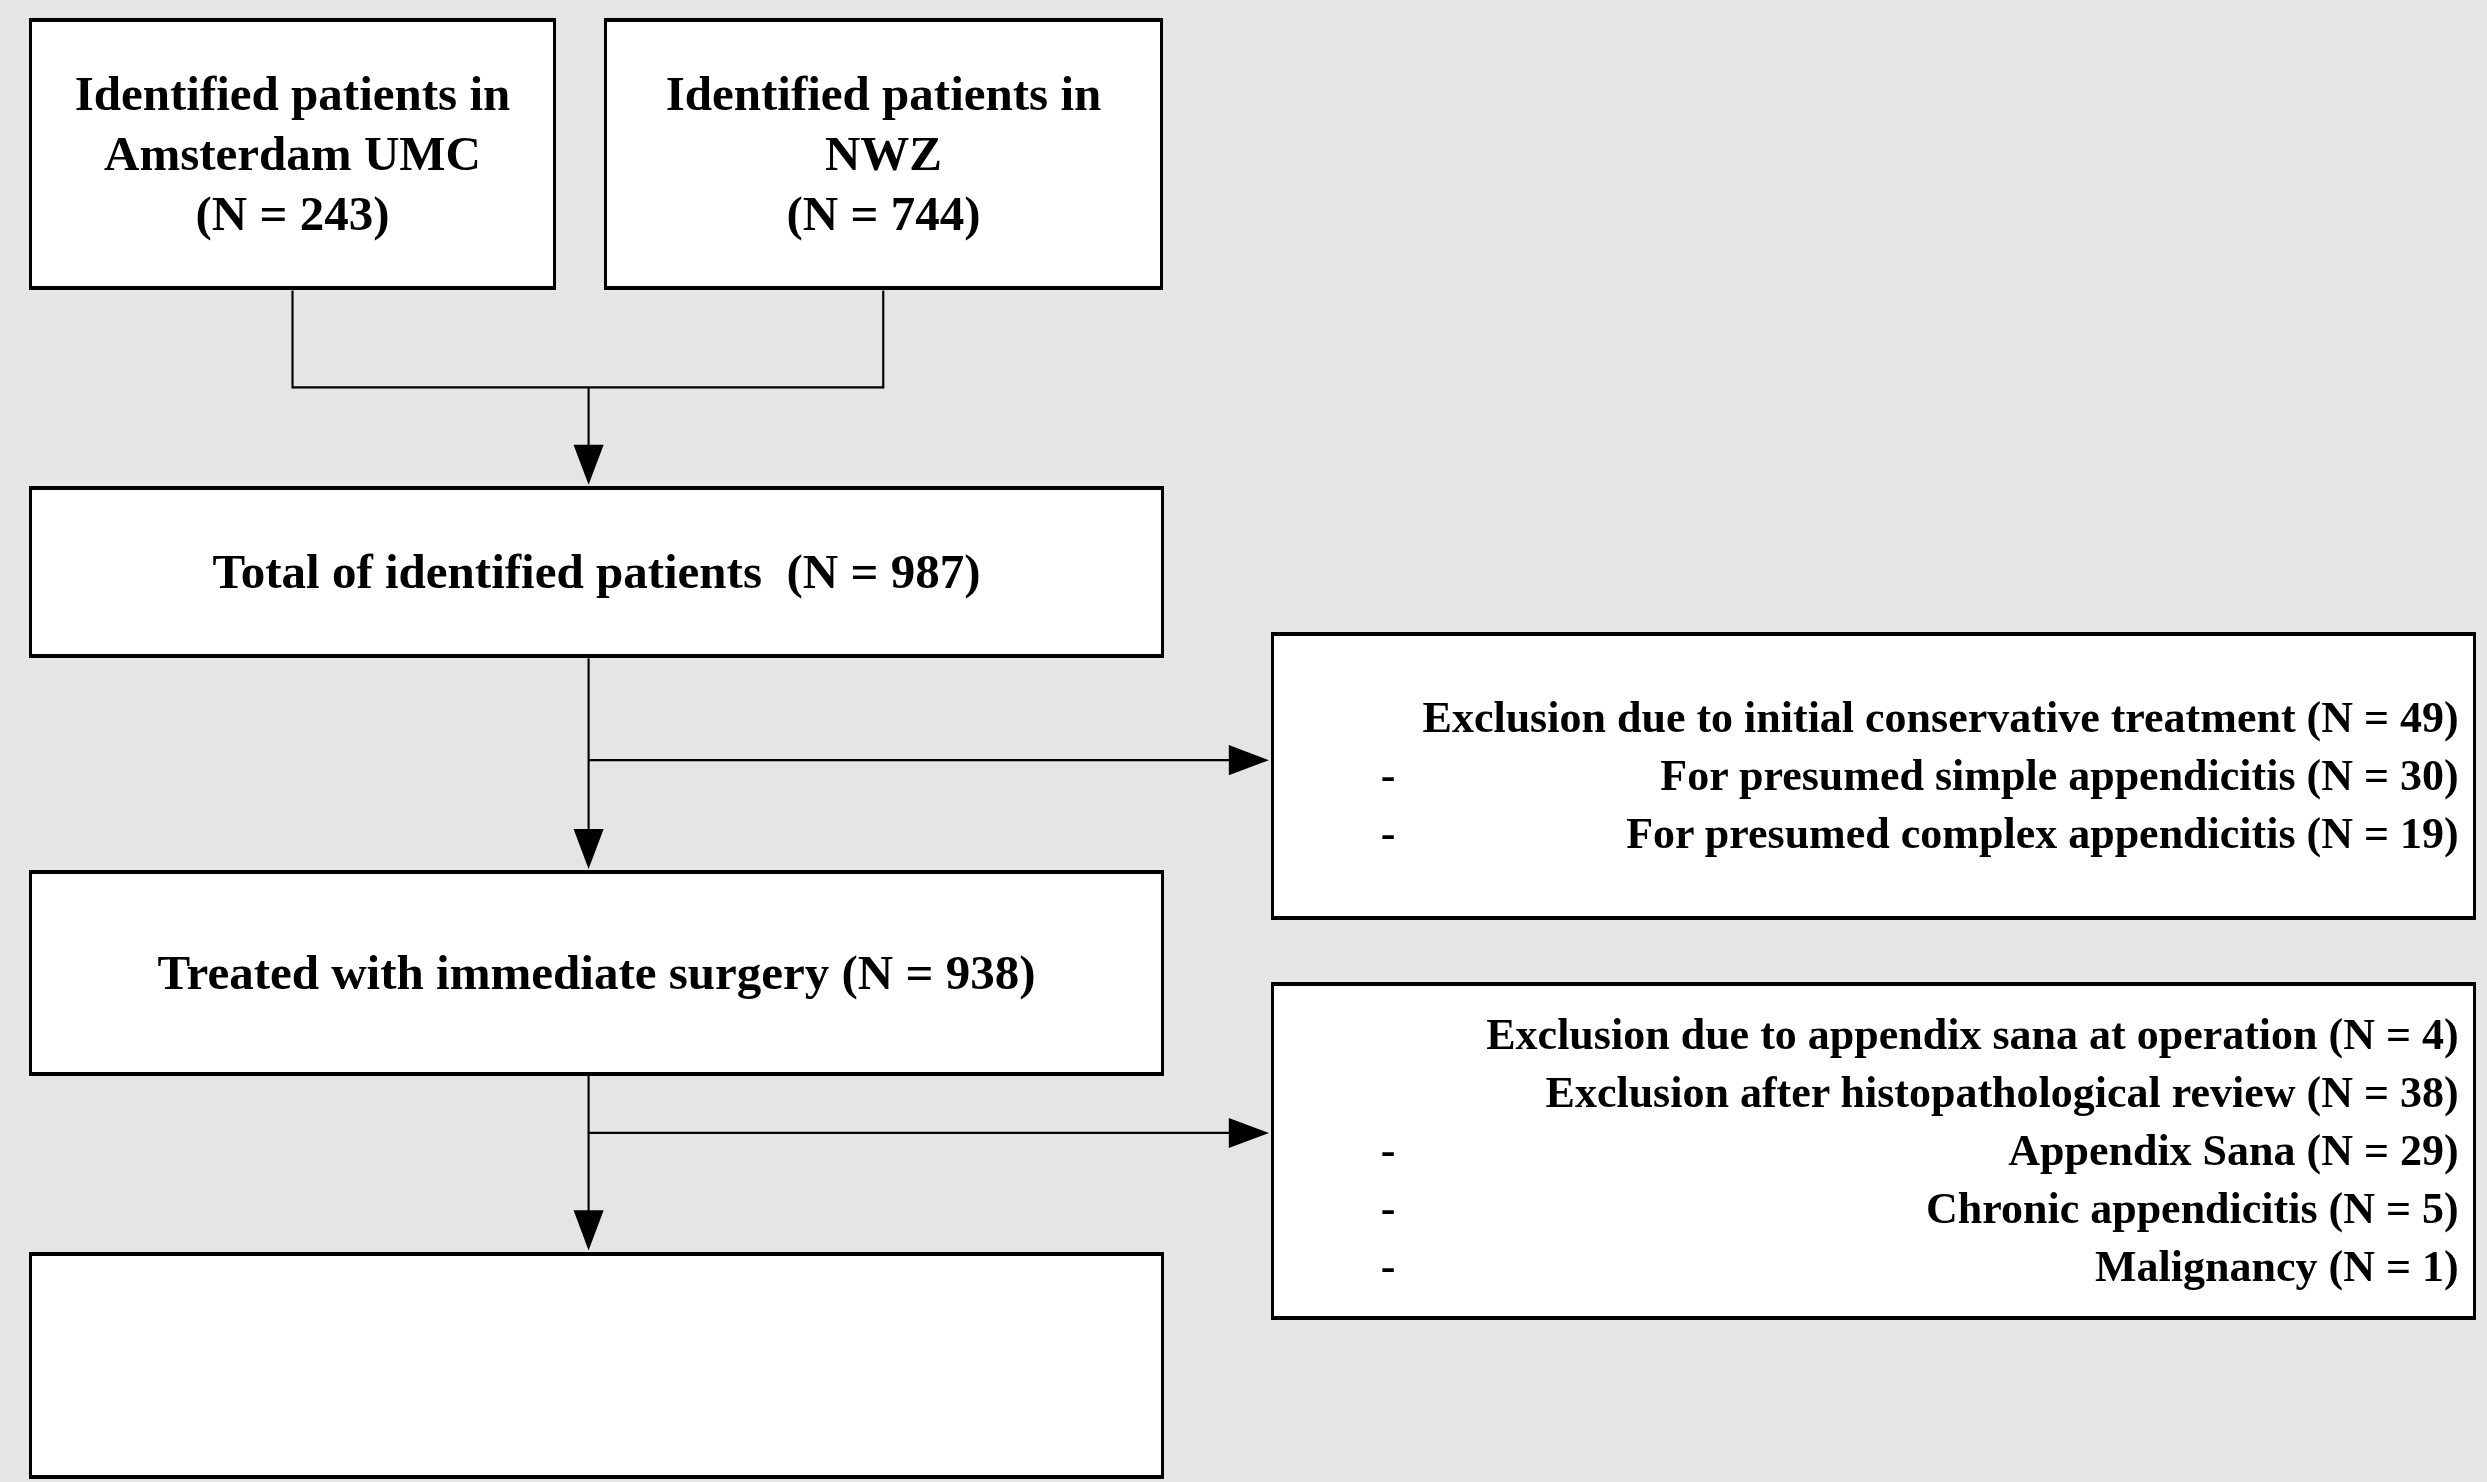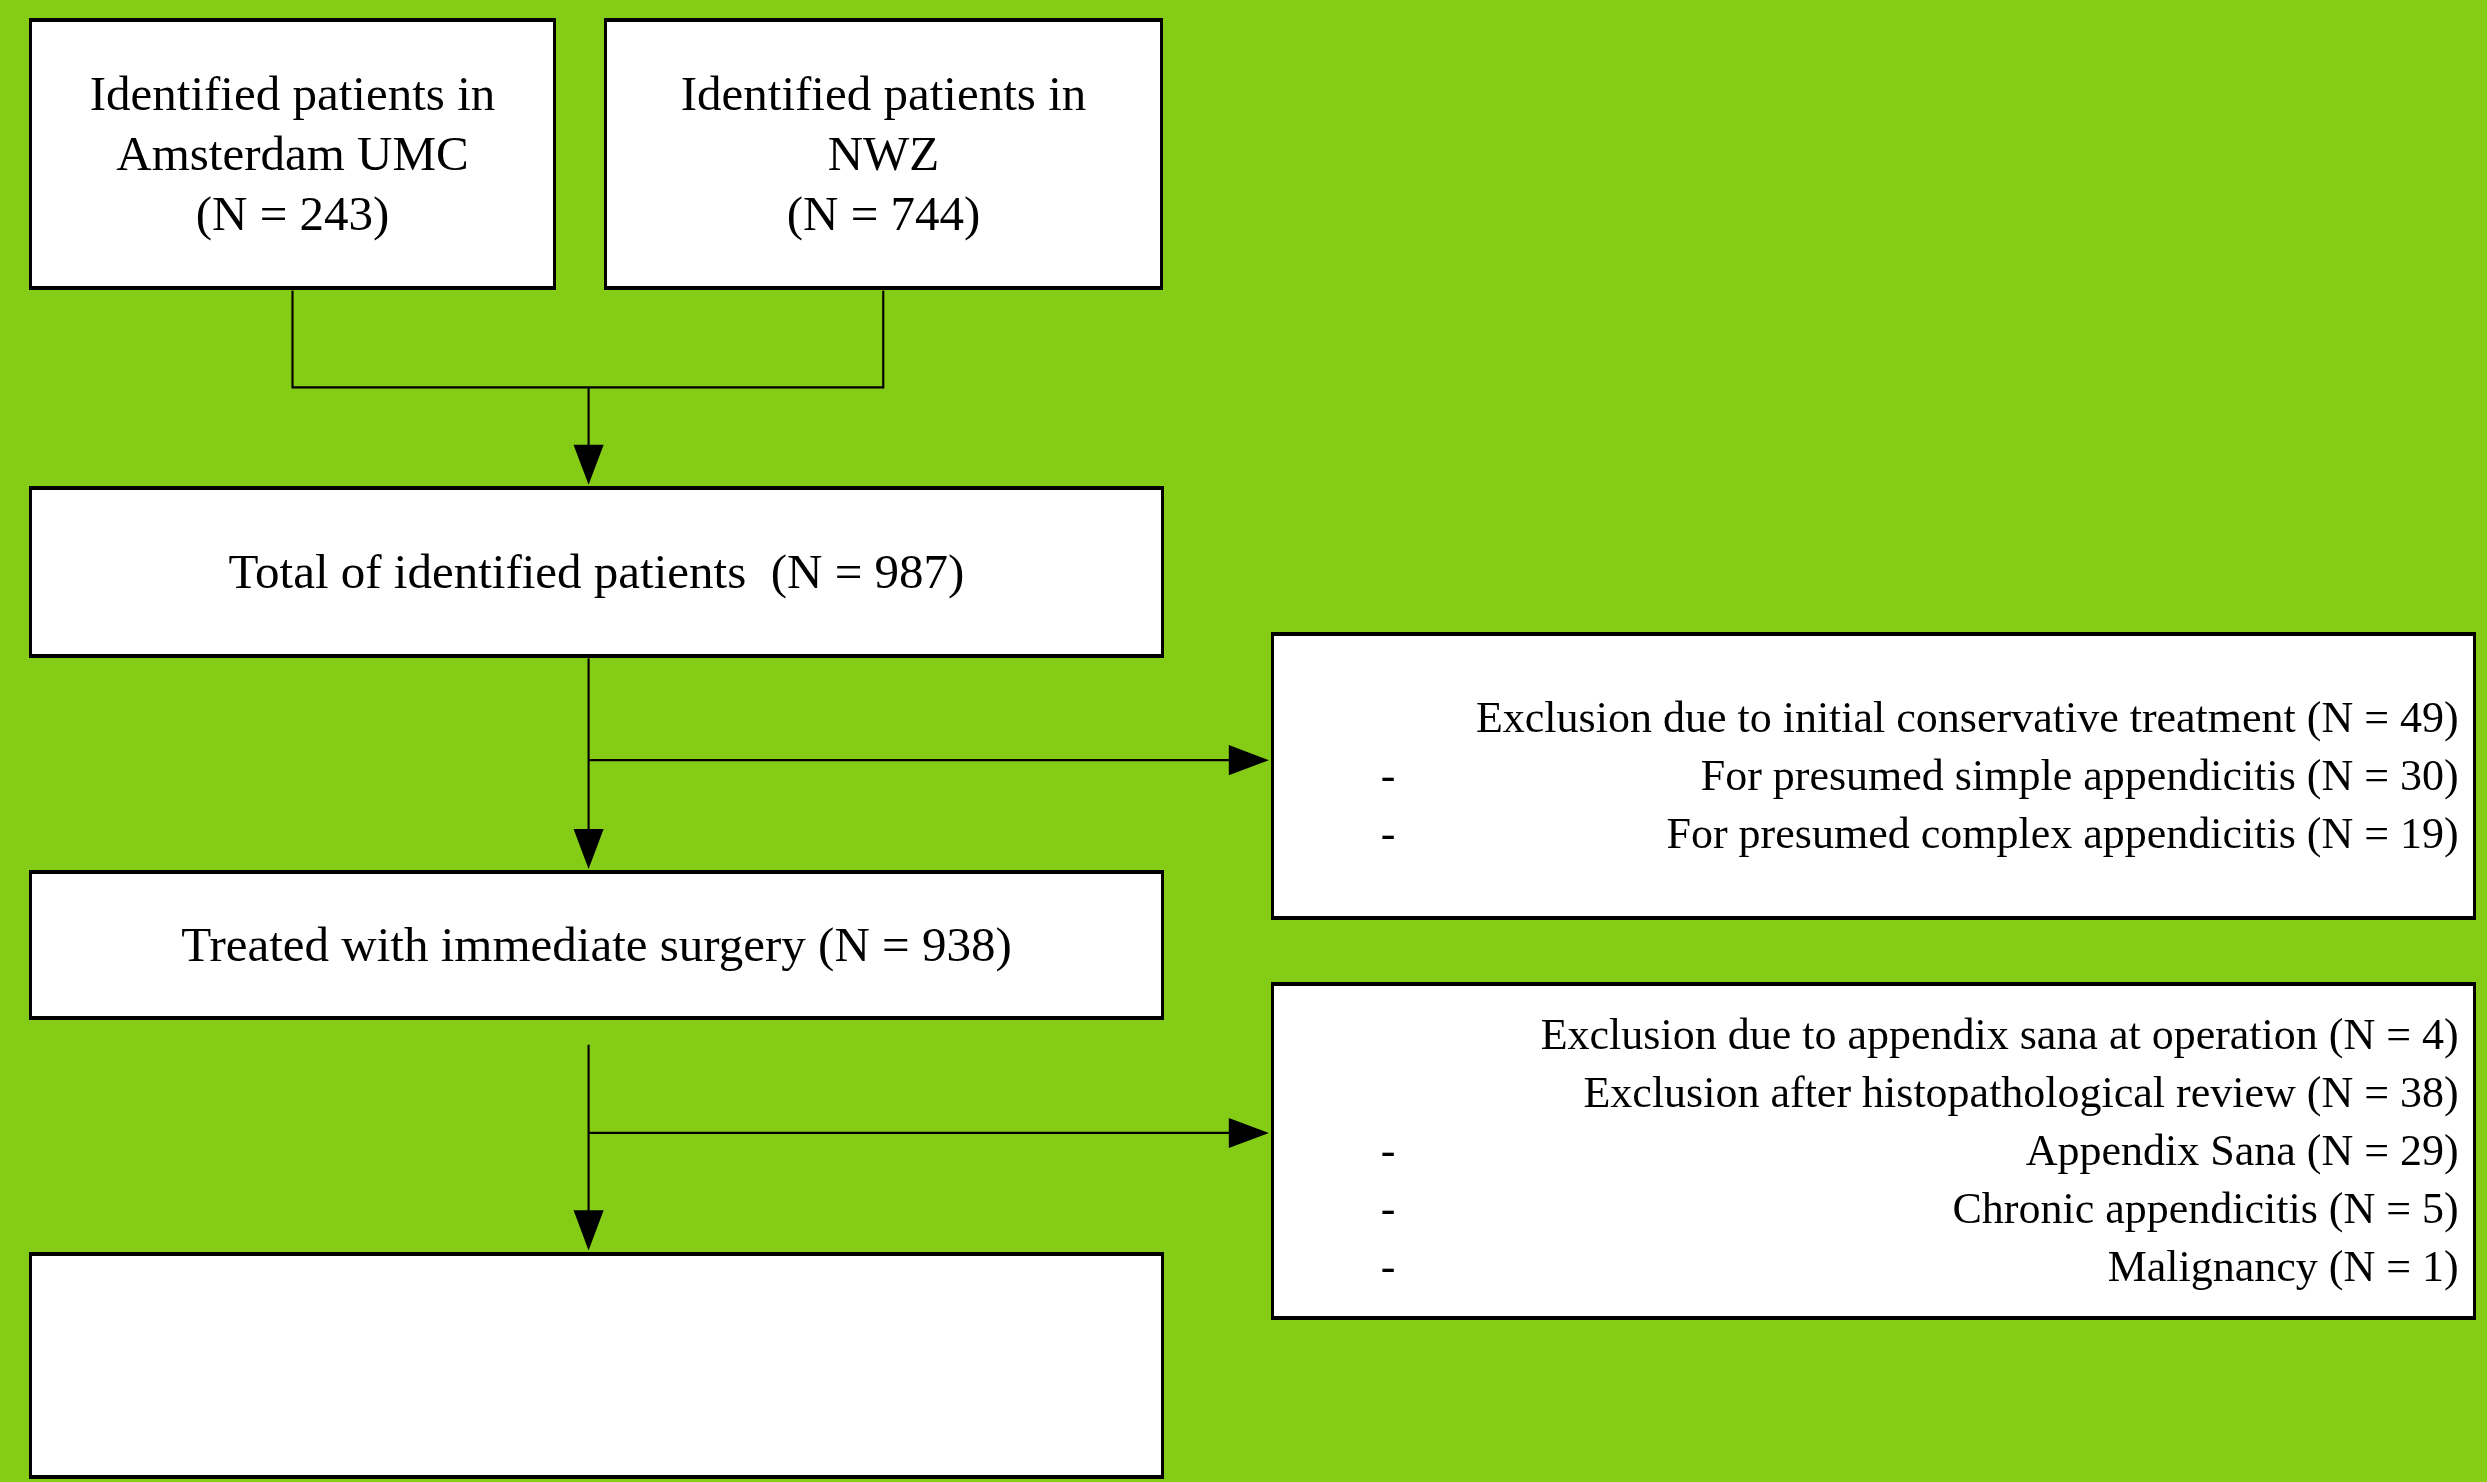--- a/index.html
+++ b/index.html
@@ -4,24 +4,25 @@
 <style>
   html, body {
     margin: 0;
     padding: 0;
     background: #ffffff;
   }
   .canvas {
     position: relative;
     width: 2487px;
     height: 1483px;
-    background: #84cc16;
+    background: #e5e5e5;
     font-family: "Liberation Serif", "DejaVu Serif", serif;
     color: #000000;
     overflow: hidden;
+    font-weight: bold;
   }
   .connectors {
     position: absolute;
     left: 0;
     top: 0;
     width: 2487px;
     height: 1483px;
   }
   .fbox {
     position: absolute;
@@ -125,21 +126,21 @@
         <span class="dash-col">-</span>
         <span class="line">For presumed simple appendicitis (N = 30)</span>
       </span>
       <span class="bullet">
         <span class="dash-col">-</span>
         <span class="line">For presumed complex appendicitis (N = 19)</span>
       </span>
     </div>
   </div>
 
-  <div class="fbox" style="left:29px; top:870px; width:1135px; height:150px;">
+  <div class="fbox" style="left:29px; top:870px; width:1135px; height:206px;">
     <div class="stack">
       <span class="line">Treated with immediate surgery (N = 938)</span>
     </div>
   </div>
 
   <div class="fbox xbox" style="left:1271px; top:982px; width:1205px; height:338px;">
     <div class="xstack">
       <span class="line">Exclusion due to appendix sana at operation (N = 4)</span>
       <span class="line">Exclusion after histopathological review (N = 38)</span>
       <span class="bullet">

